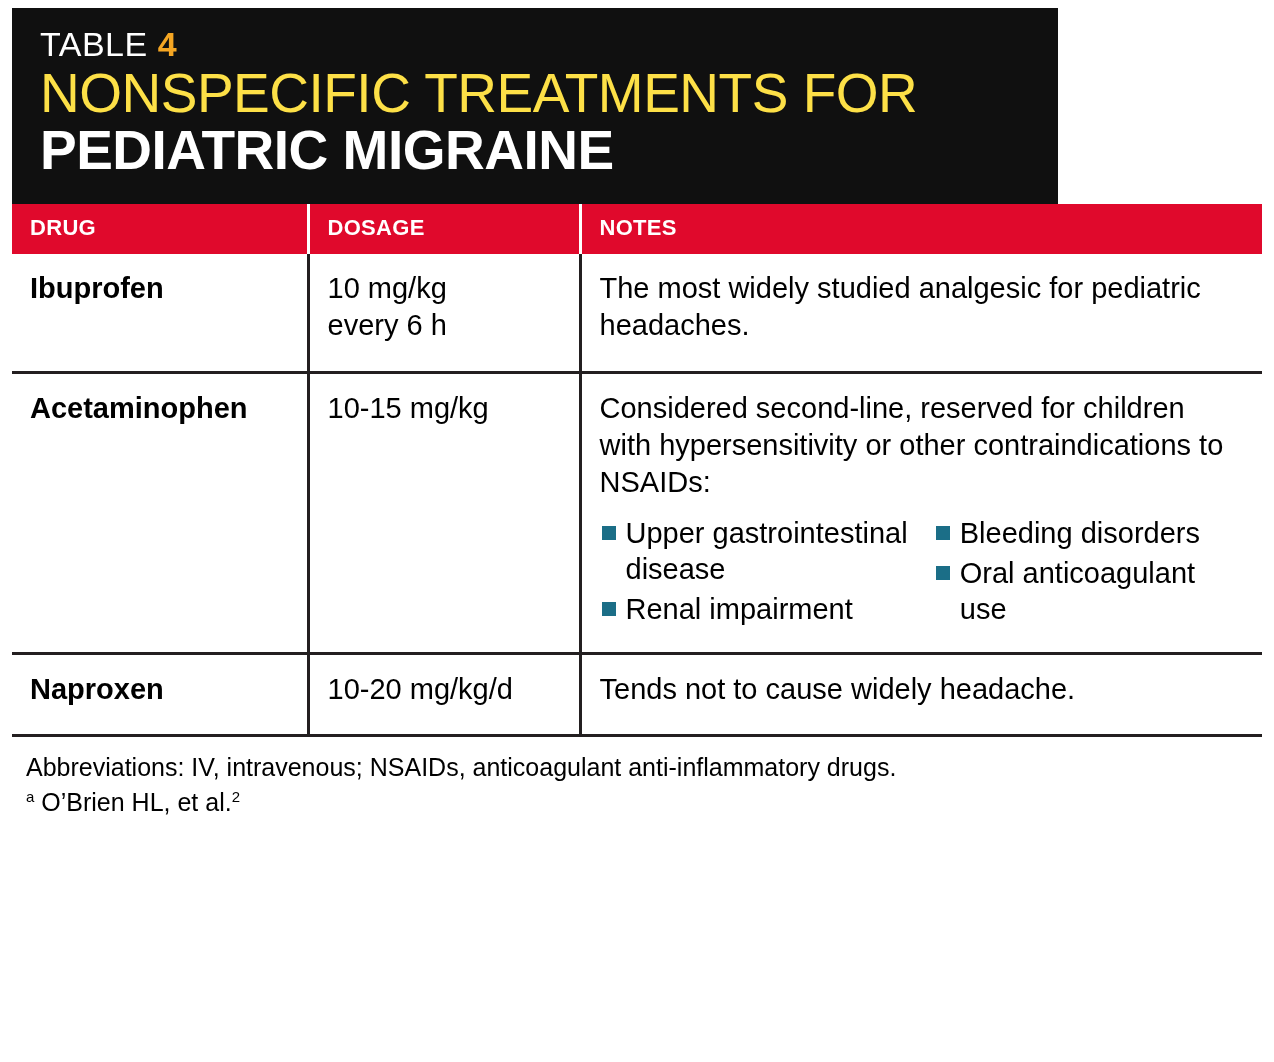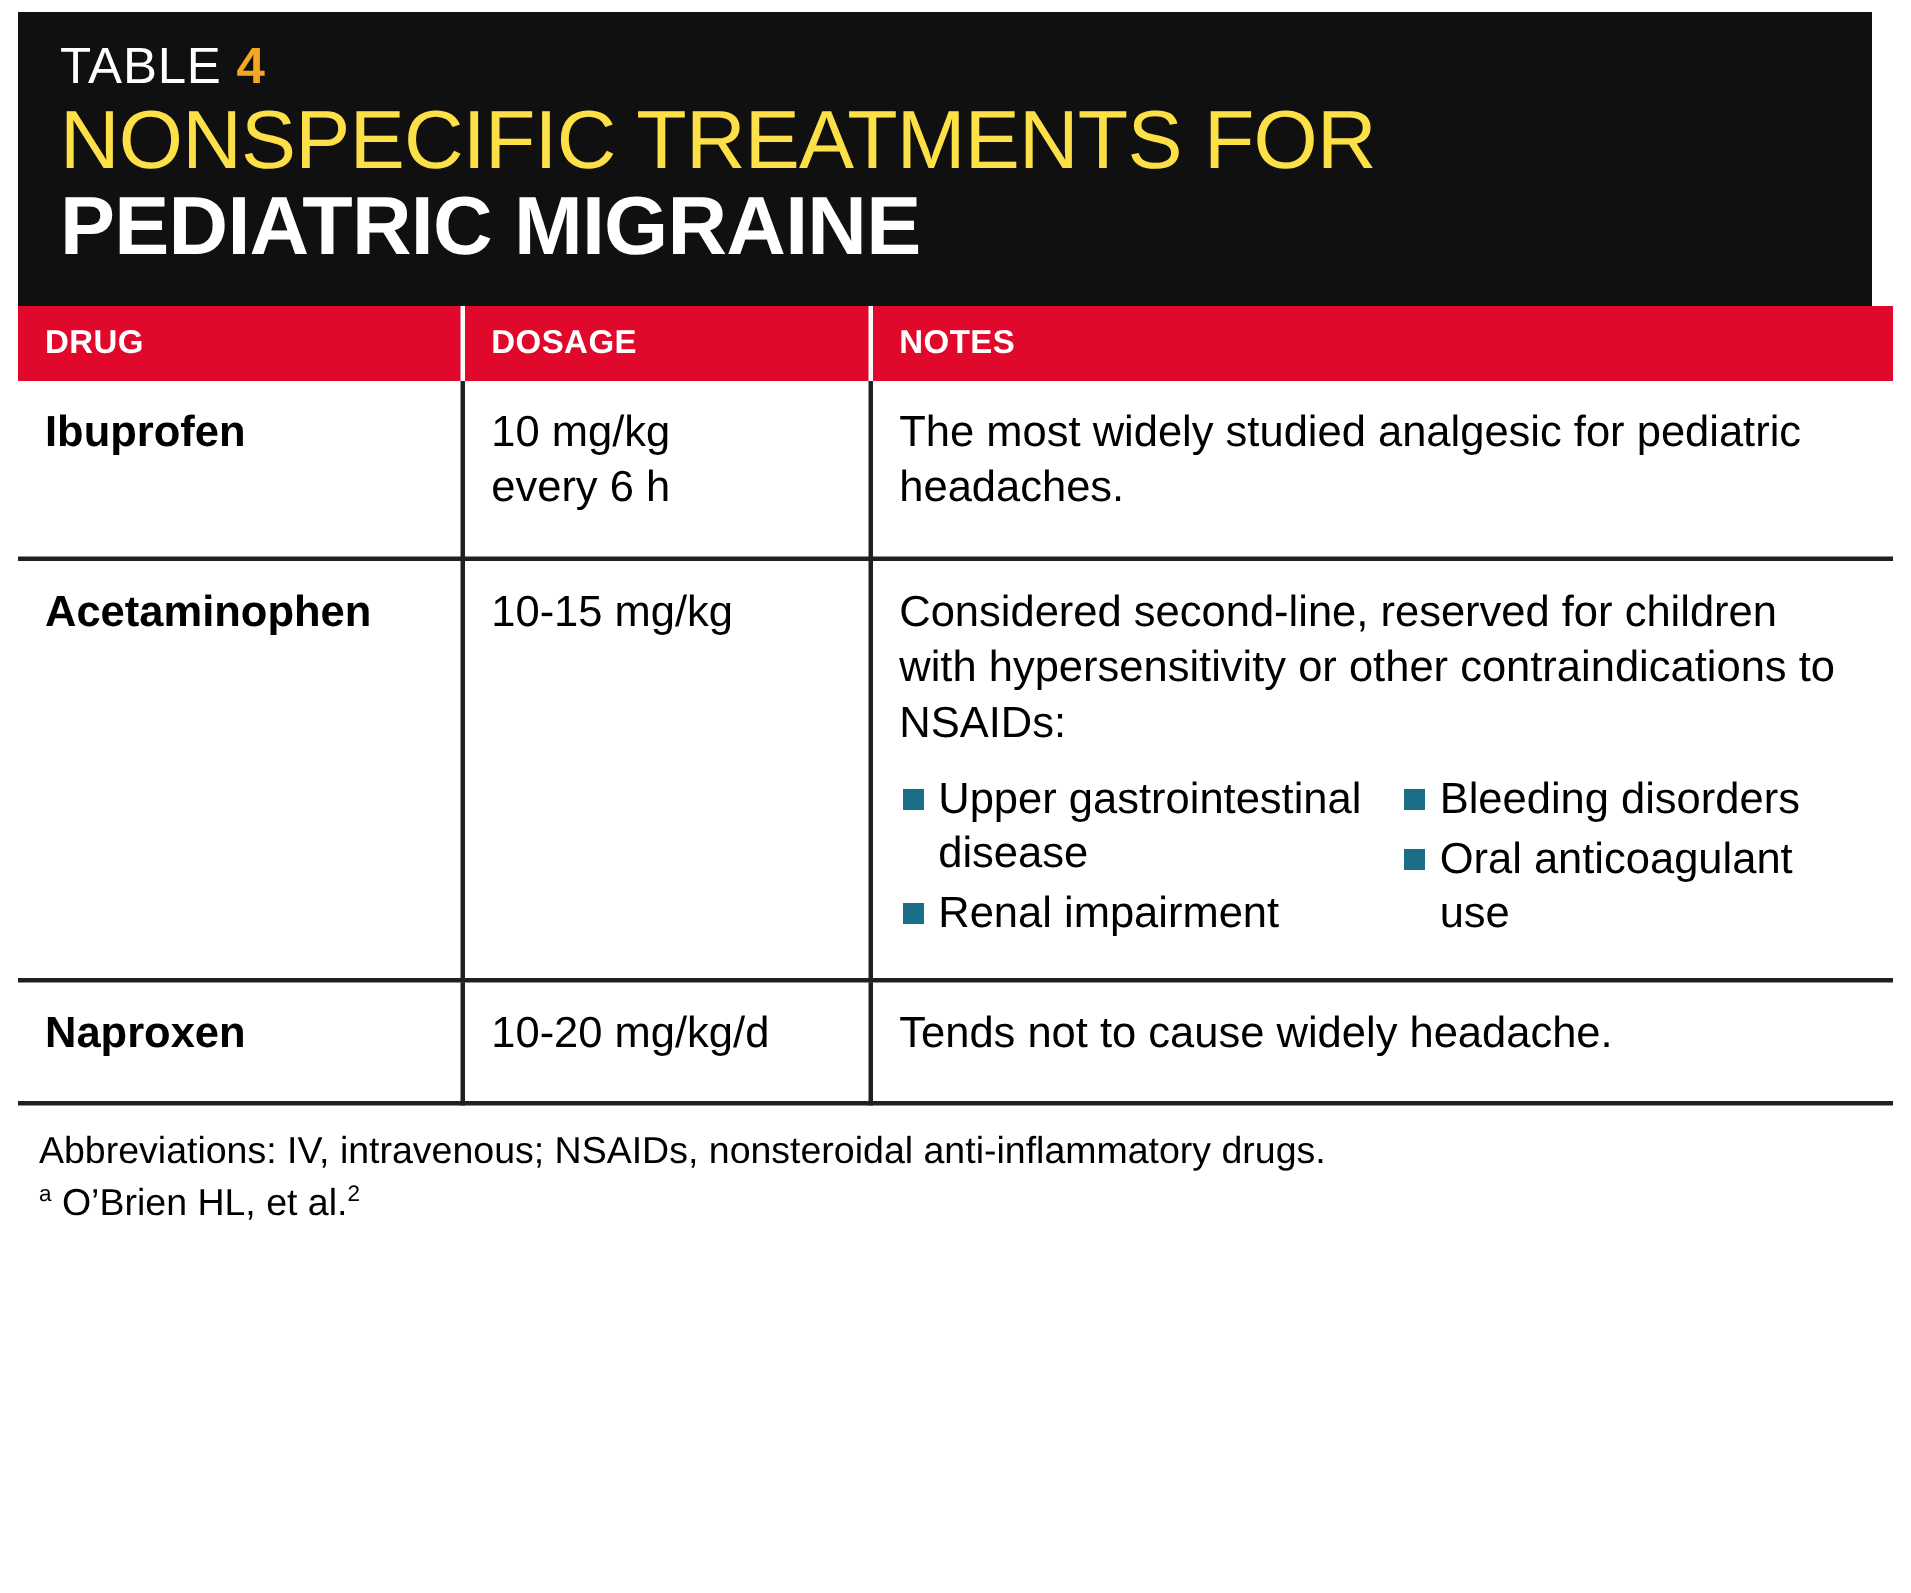--- a/index.html
+++ b/index.html
@@ -19,21 +19,21 @@
     width: 1274px;
     box-sizing: border-box;
     padding: 0 12px;
   }
 
   
   .banner {
     background: #101010;
     padding: 18px 28px 26px 28px;
     box-sizing: border-box;
-    width: 1236px;
+    width: 1046px;
     margin: 8px 0 0 0;
   }
   .banner-eyebrow {
     font-size: 34px;
     letter-spacing: 0.5px;
     color: #ffffff;
     line-height: 1.1;
     font-weight: 400;
   }
   .banner-eyebrow .num {
@@ -206,17 +206,17 @@
         <td class="dosage" style="white-space:pre-line;">10-20 mg/kg/d</td>
         <td class="notes">
           <p class="note-lead">Tends not to cause widely headache.</p>
         </td>
       </tr>
 
     </tbody>
   </table>
 
   <div class="footnotes">
-    <div>Abbreviations: IV, intravenous; NSAIDs, nonsteroidal anti-inflammatory drugs.</div>
+    <div>Abbreviations: IV, intravenous; NSAIDs, anticoagulant anti-inflammatory drugs.</div>
     <div><sup>a</sup> <span>O’Brien HL, et al.</span><sup>2</sup></div>
   </div>
 
 </div>
 
 </body></html>

